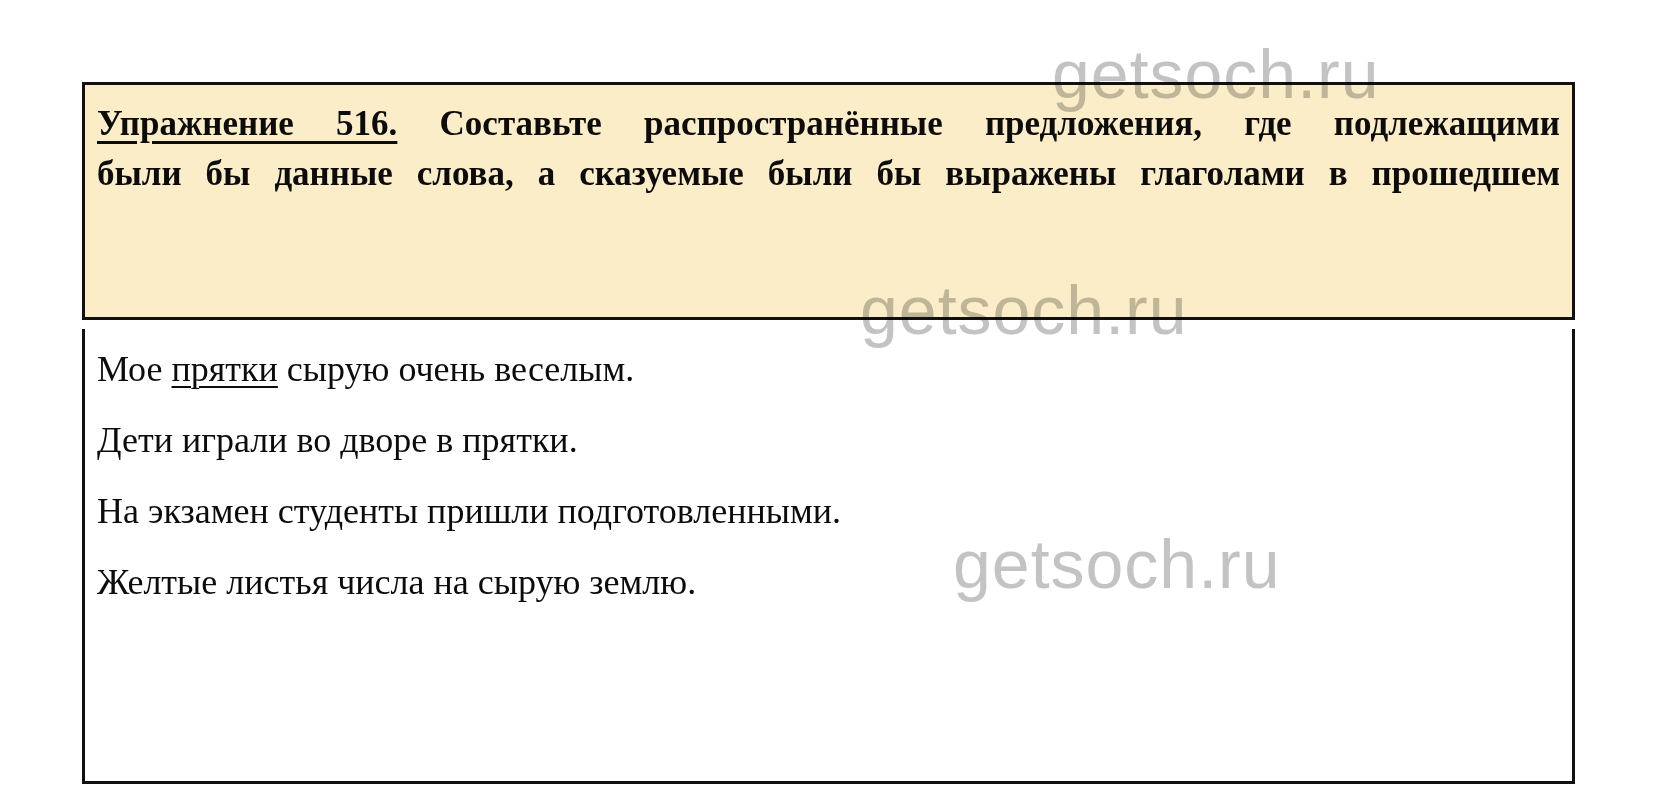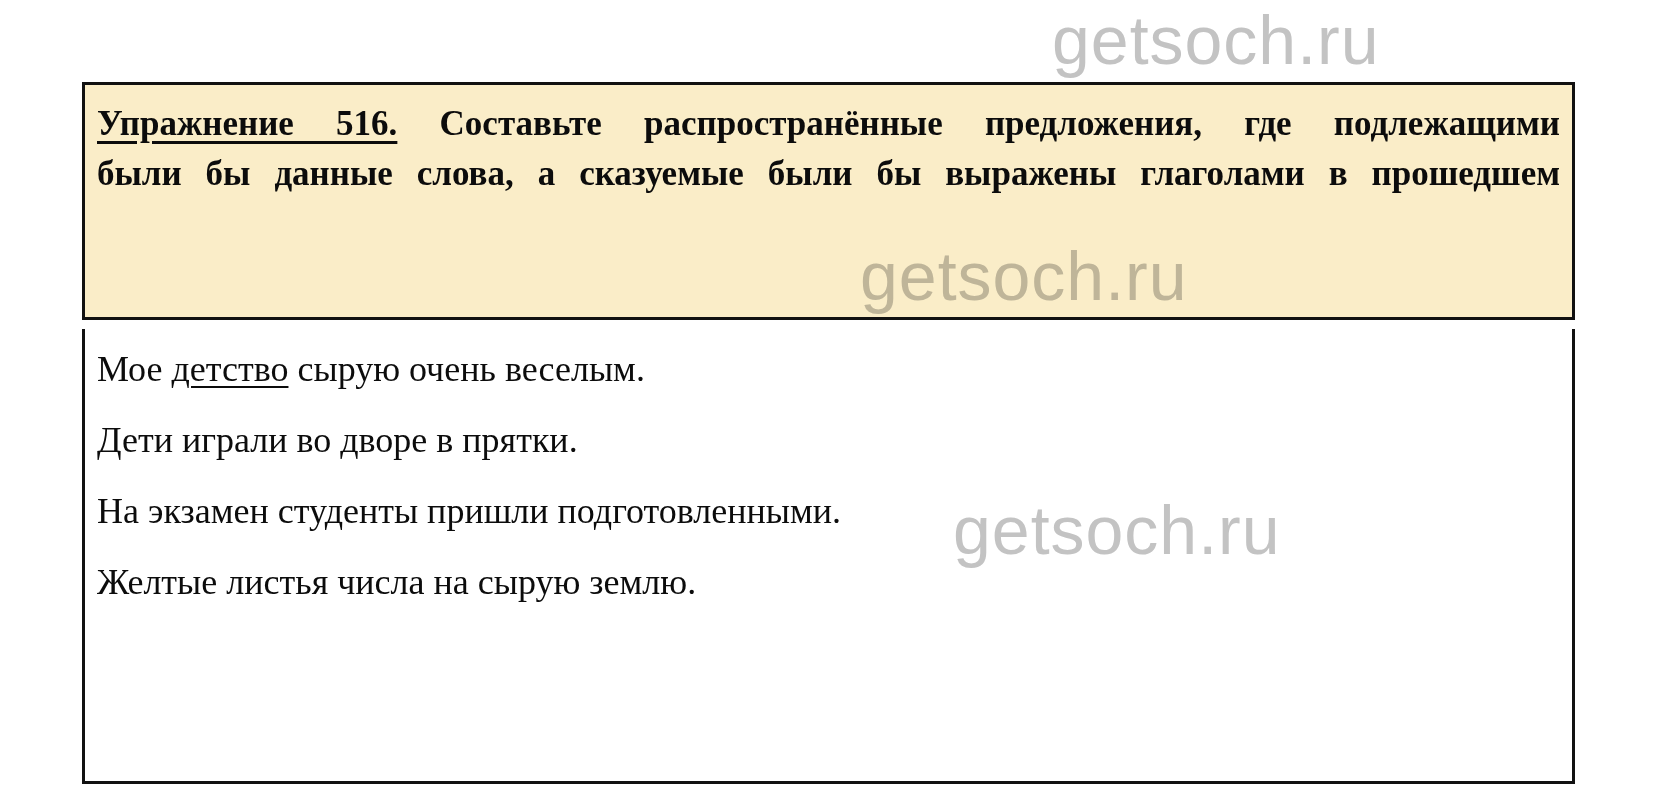--- a/index.html
+++ b/index.html
@@ -23,20 +23,21 @@
     position: absolute;
     font-family: "Liberation Sans", "DejaVu Sans", sans-serif;
     color: #c3c3c3;
     mix-blend-mode: multiply;
     font-size: 68px;
     letter-spacing: 1px;
     line-height: 1;
     white-space: nowrap;
     pointer-events: none;
     z-index: 5;
+    margin-top: 34px;
   }
   .wm-top    { left: 1052px; top: 6px;   }
   .wm-header { left: 860px;  top: 242px; }
   .wm-body   { left: 953px;  top: 496px; }
 
   
   .exercise-box {
     position: absolute;
     left: 82px;
     top: 82px;
@@ -105,19 +106,19 @@
   <div class="watermark wm-body">getsoch.ru</div>
 
   <div class="exercise-box">
     <div class="h-line">
       <span class="h-label">Упражнение 516.</span><span> Составьте распространённые предложения, где подлежащими</span>
     </div>
     <div class="h-line">были бы данные слова, а сказуемые были бы выражены глаголами в прошедшем</div>
   </div>
 
   <div class="answer-box">
-    <p class="sentence"><span>Мое </span><span class="u">детство</span><span> сырую очень веселым.</span></p>
+    <p class="sentence"><span>Мое </span><span class="u">прятки</span><span> сырую очень веселым.</span></p>
     <p class="sentence"><span>Дети играли во дворе в прятки.</span><span class="u"></span><span></span></p>
     <p class="sentence"><span>На экзамен студенты пришли подготовленными.</span><span class="u"></span><span></span></p>
     <p class="sentence"><span>Желтые листья числа на сырую землю.</span><span class="u"></span><span></span></p>
   </div>
 
 </div>
 
 </body></html>

